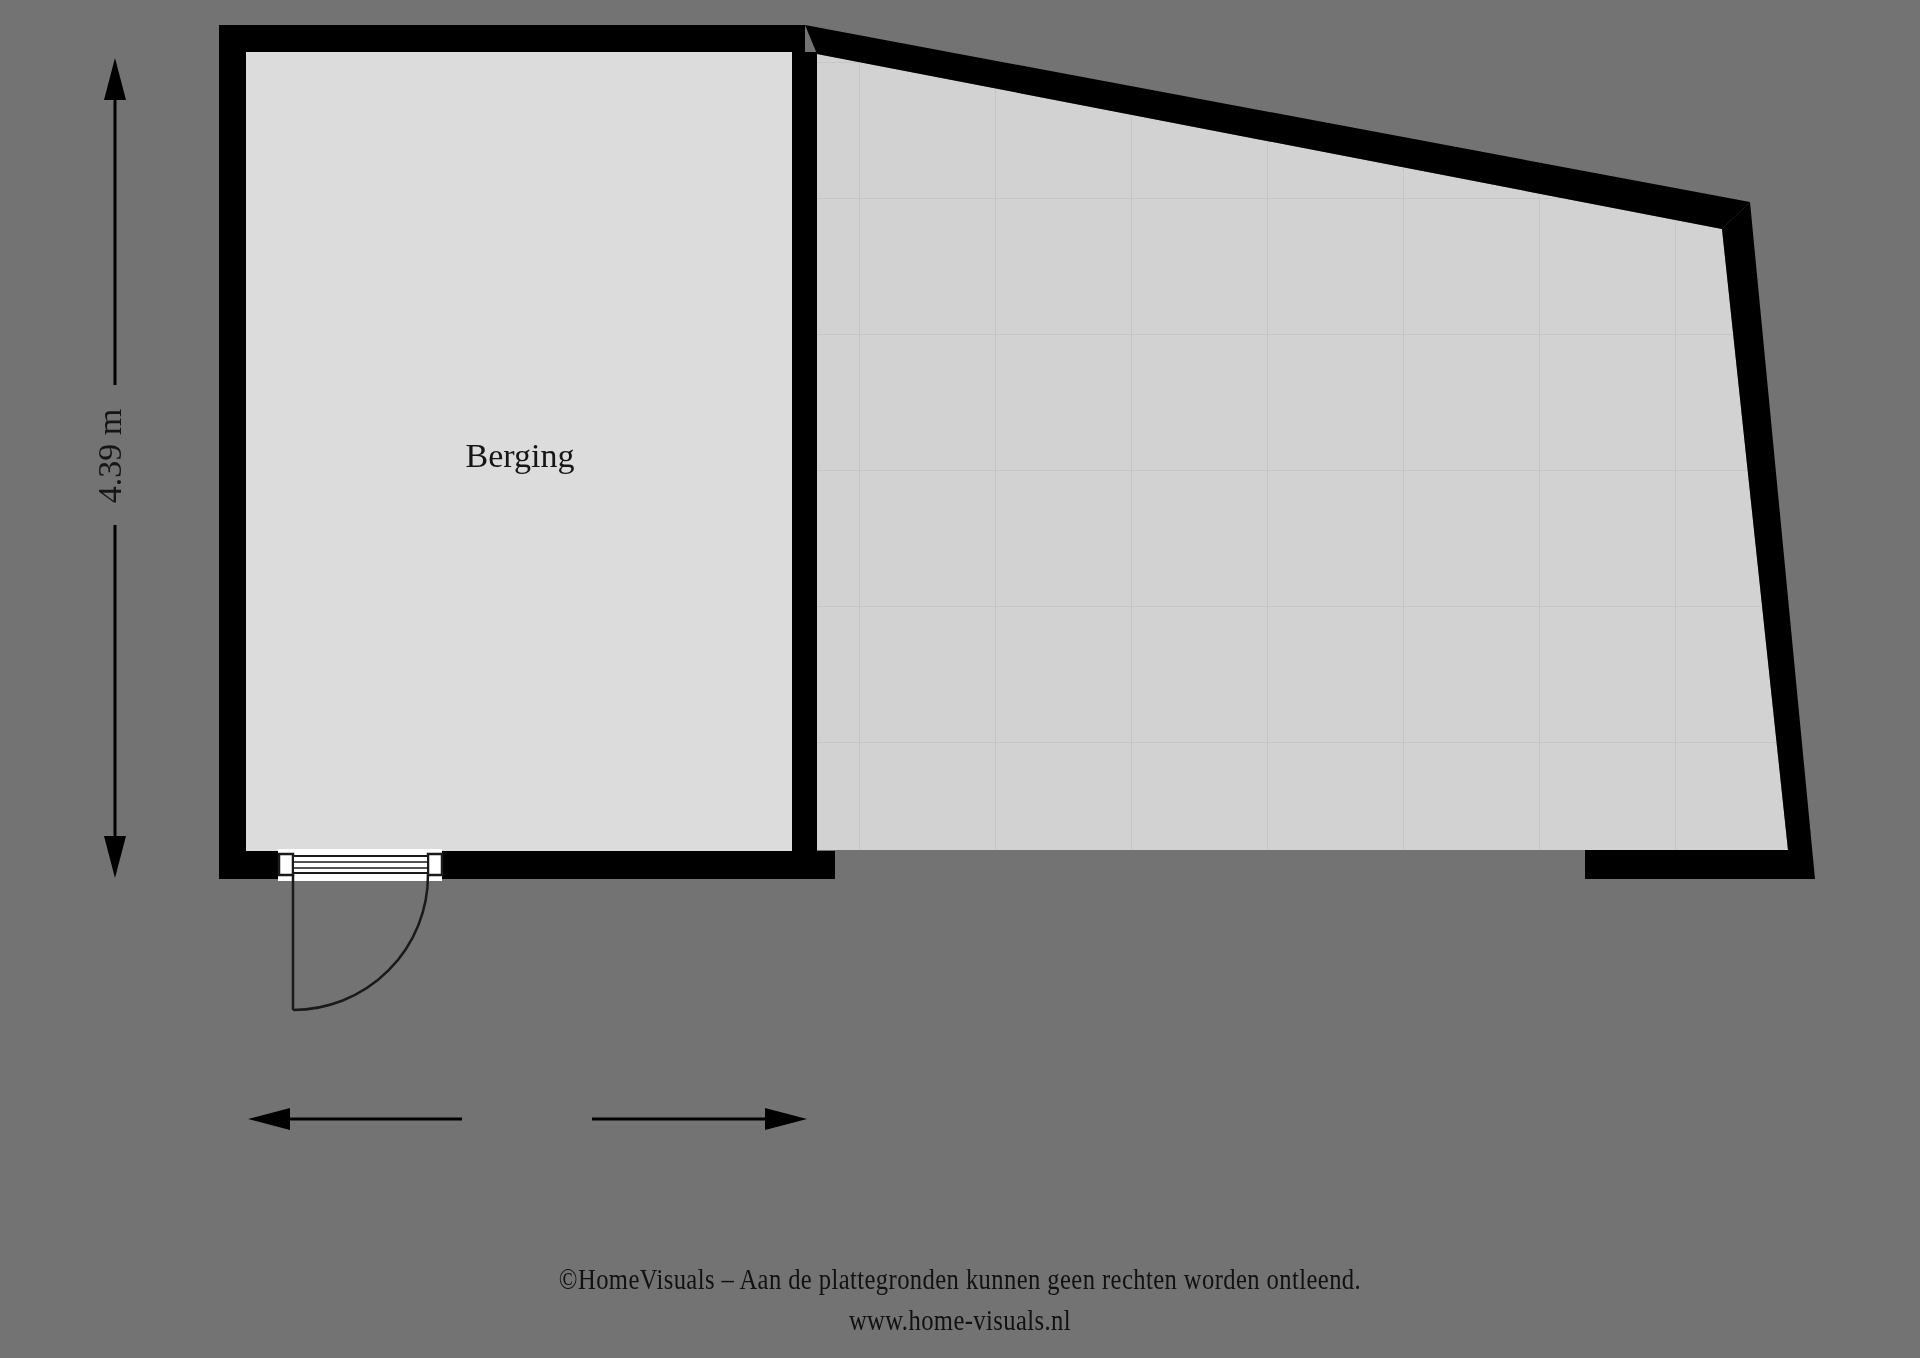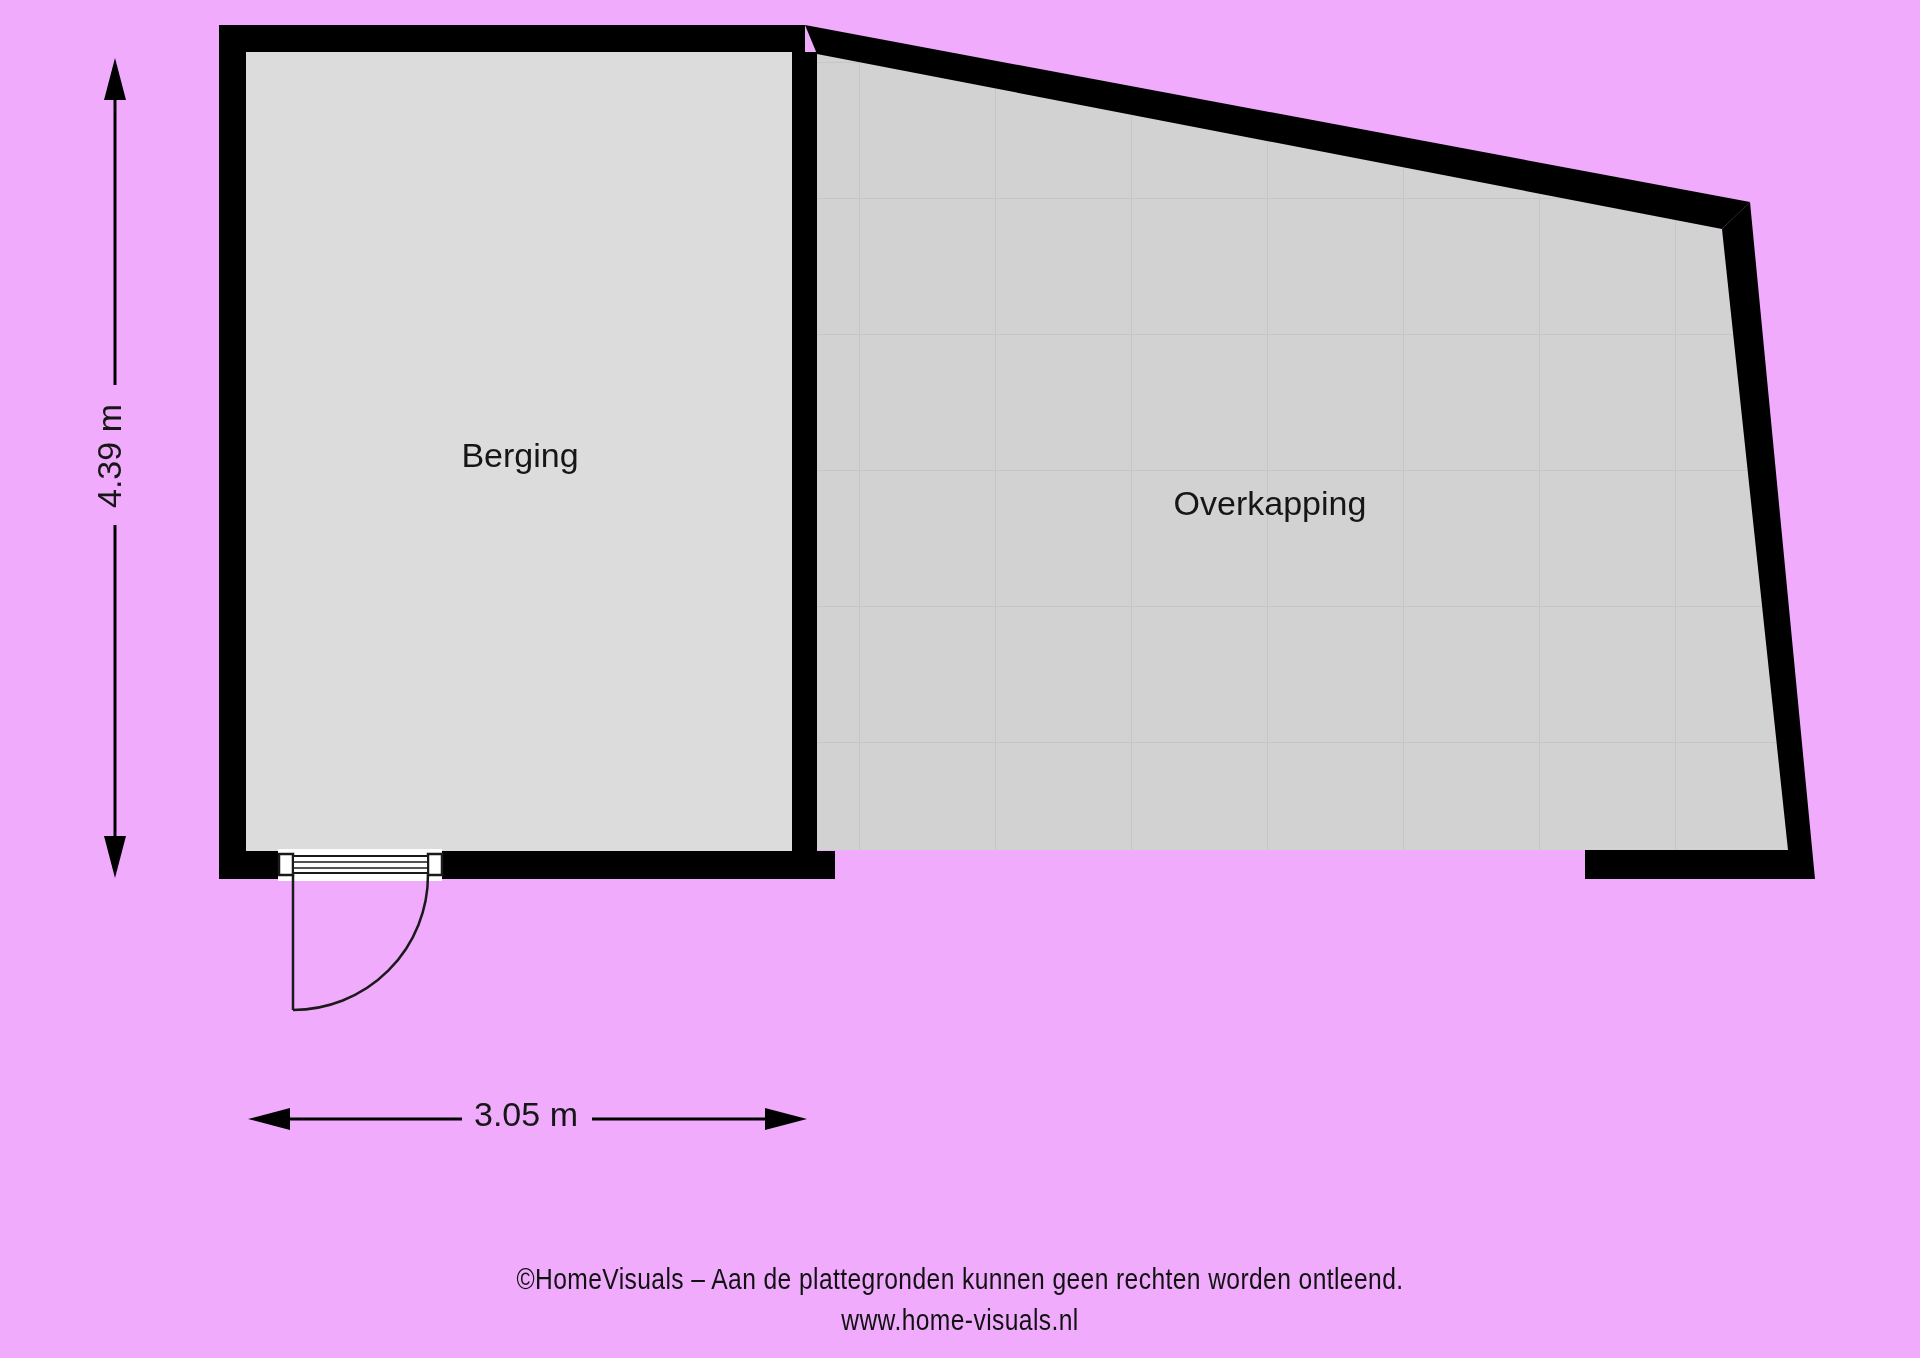--- a/index.html
+++ b/index.html
@@ -1,21 +1,21 @@
 <!DOCTYPE html>
 <html><head>
 <meta charset="utf-8">
 <style>
   html,body{margin:0;padding:0;background:#ffffff;}
   .canvas{
     position:relative;
     width:1920px;height:1358px;
-    background:#f0abfc;
+    background:#737373;
     overflow:hidden;
-    font-family:Liberation Sans, sans-serif;
+    font-family:Liberation Serif, serif;
   }
   .plan-svg{position:absolute;left:0;top:0;}
   .label{
     position:absolute;
     color:#161616;
     text-align:center;
     white-space:nowrap;
     line-height:1.1;
   }
   .room-name{font-size:34px;}
@@ -75,21 +75,19 @@
     <polygon points="115,58 104,100 126,100" fill="#000000"></polygon>
     <polygon points="115,878 104,836 126,836" fill="#000000"></polygon>
 
     <line x1="286" y1="1119" x2="462" y2="1119" stroke-width="3" stroke="#000000"></line>
     <line x1="592" y1="1119" x2="769" y2="1119" stroke-width="3" stroke="#000000"></line>
     <polygon points="248,1119 290,1108 290,1130" fill="#000000"></polygon>
     <polygon points="807,1119 765,1108 765,1130" fill="#000000"></polygon>
   </svg>
 
   <div class="label room-name" style="left:320px;top:437px;width:400px;">Berging</div>
-  <div class="label room-name" style="left:1070px;top:485px;width:400px;">Overkapping</div>
 
   <div class="label dim-label dim-label-vertical" style="left:11px;top:436px;">4.39 m</div>
-  <div class="label dim-label" style="left:326px;top:1096px;width:400px;">3.05 m</div>
 
   <div class="footer-line" style="top:1262px;">©HomeVisuals – Aan de plattegronden kunnen geen rechten worden ontleend.</div>
   <div class="footer-line" style="top:1303px;">www.home-visuals.nl</div>
 
 </div>
 
 </body></html>

